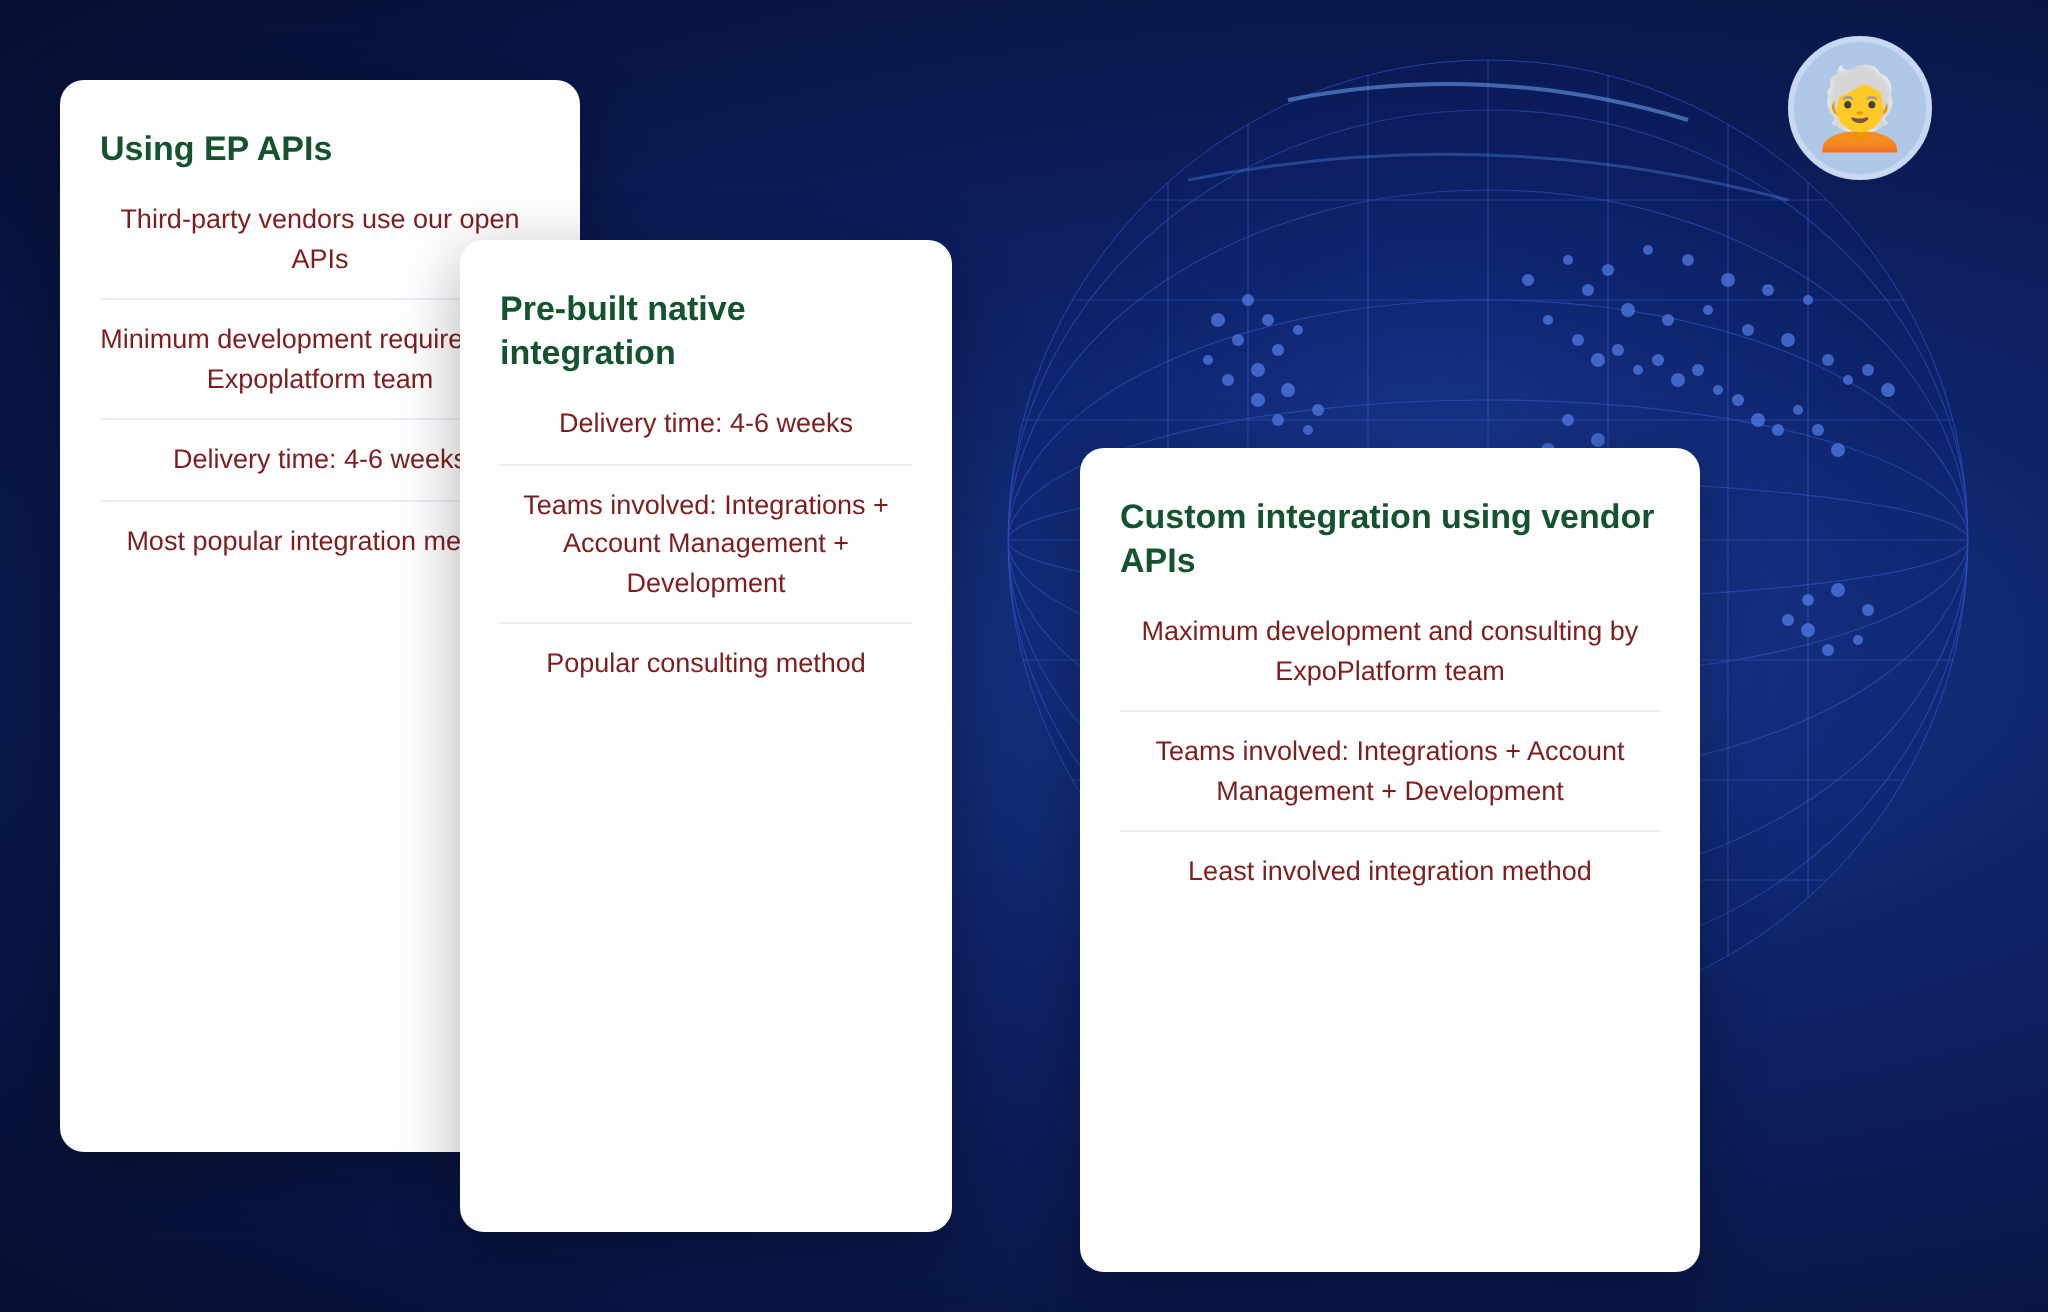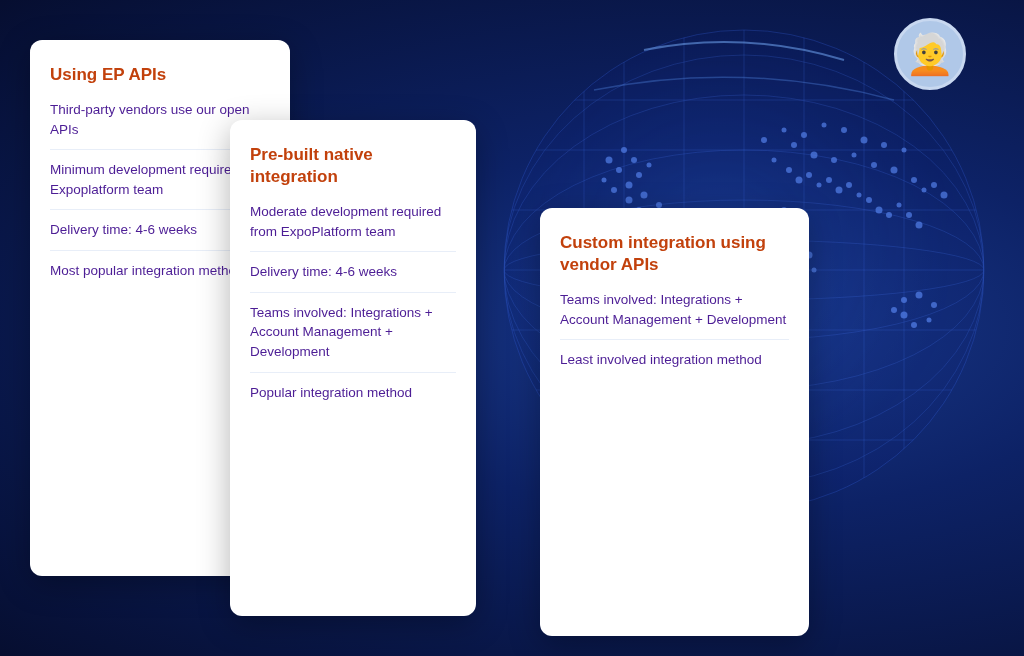--- a/index.html
+++ b/index.html
@@ -78,47 +78,48 @@
     .card-2 {
       left: 230px;
       top: 120px;
       width: 246px;
       bottom: 40px;
       z-index: 4;
     }
 
     .card-3 {
       left: 540px;
-      top: 208px;
-      width: 269px;
+      top: 224px;
+      width: 310px;
       bottom: 20px;
       z-index: 5;
     }
 
     .card-title {
       font-size: 17px;
       font-weight: 800;
-      color: #c2410c;
+      color: #14532d;
       margin-bottom: 14px;
       line-height: 1.3;
     }
 
     .card-items {
       list-style: none;
       display: flex;
       flex-direction: column;
       gap: 10px;
     }
 
     .card-items li {
       font-size: 13.5px;
-      color: #4c1d95;
+      color: #7f1d1d;
       line-height: 1.45;
       border-bottom: 1px solid #e8eef8;
       padding-bottom: 10px;
+      text-align: center;
     }
 
     .card-items li:last-child {
       border-bottom: none;
       padding-bottom: 0;
     }
   </style>
 </head>
 <body>
 
@@ -265,28 +266,28 @@
       <li>Third-party vendors use our open APIs</li>
       <li>Minimum development required from Expoplatform team</li>
       <li>Delivery time: 4-6 weeks</li>
       <li>Most popular integration method</li>
     </ul>
   </div>
 
   <div class="card card-2">
     <div class="card-title">Pre-built native integration</div>
     <ul class="card-items">
-      <li>Moderate development required from ExpoPlatform team</li>
       <li>Delivery time: 4-6 weeks</li>
       <li>Teams involved: Integrations + Account Management + Development</li>
-      <li>Popular integration method</li>
+      <li>Popular consulting method</li>
     </ul>
   </div>
 
   <div class="card card-3">
     <div class="card-title">Custom integration using vendor APIs</div>
     <ul class="card-items">
+      <li>Maximum development and consulting by ExpoPlatform team</li>
       <li>Teams involved: Integrations + Account Management + Development</li>
       <li>Least involved integration method</li>
     </ul>
   </div>
 
 </div>
 
 </body></html>

